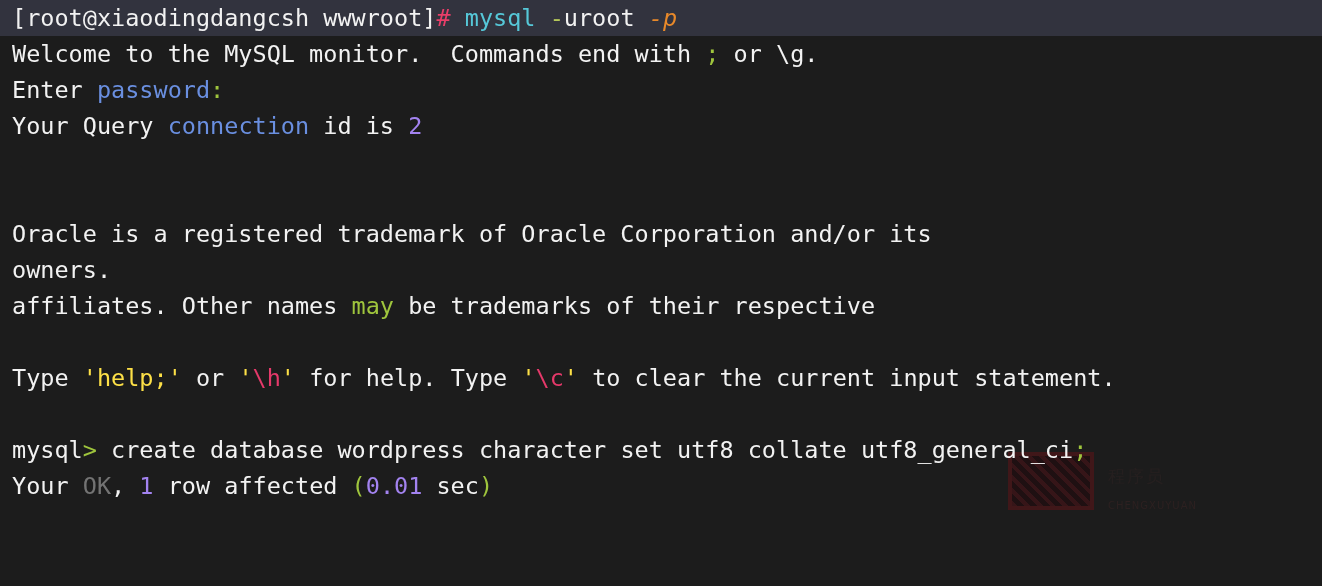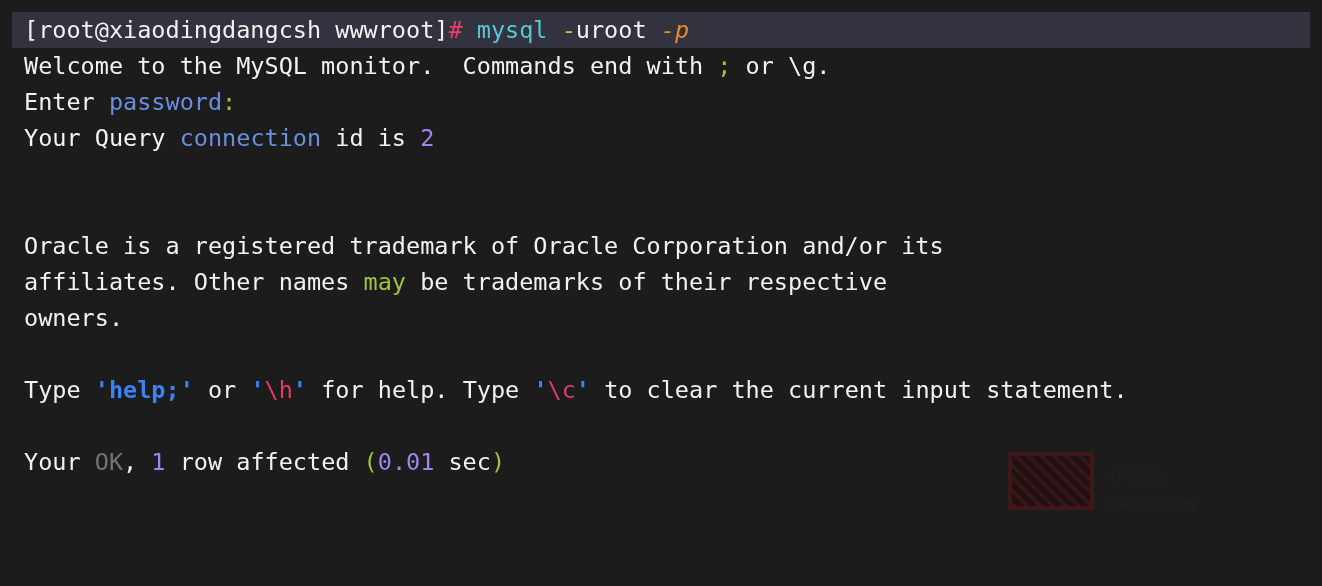--- a/index.html
+++ b/index.html
@@ -14,21 +14,21 @@
     background: #1c1c1c;
     overflow: hidden;
     font-family: "DejaVu Sans Mono", "Liberation Mono", monospace;
     font-size: 23.5px;
     line-height: 36px;
     letter-spacing: 0px;
   }
   .screen {
     position: relative;
     z-index: 2;
-    padding: 12px;
+    padding: 0;
   }
   .line {
     height: 36px;
     white-space: pre;
     padding-left: 12px;
     color: #f2f2f2;
   }
   .line.prompt-line {
     background: #32333e;
   }
@@ -36,21 +36,21 @@
 
   
   .c-white   { color: #f2f2f2; }
   .c-cyan    { color: #56c8d8; }
   .c-blue    { color: #6a8fe0; }
   .c-olive   { color: #9fc53d; }
   .c-brightgreen { color: #737373; }
   .c-purple  { color: #a383f0; }
   .c-pink    { color: #e83e69; }
   .c-crimson { color: #e5396a; }
-  .c-yellow  { color: #3b82f6; font-weight: bold; }
+  .c-yellow  { color: #fde047; }
   .c-orange  { color: #e8892a; font-style: italic; }
   .c-yellowgreen { color: #b5c75a; }
 
   
   #watermark {
     position: absolute;
     z-index: 1;
     left: 1008px;
     top: 452px;
     width: 244px;
@@ -113,27 +113,28 @@
     <div class="line"><span class="c-white">Your Query </span><span class="c-blue">connection</span><span class="c-white"> id is </span><span class="c-purple">2</span></div>
 
 
     <div class="line blank">&nbsp;</div>
 
 
     <div class="line blank">&nbsp;</div>
 
     <div class="line"><span class="c-white">Oracle is a registered trademark of Oracle Corporation and/or its</span></div>
 
+    <div class="line"><span class="c-white">owners.</span></div>
+
     <div class="line"><span class="c-white">affiliates. Other names </span><span class="c-olive">may</span><span class="c-white"> be trademarks of their respective</span></div>
-
-    <div class="line"><span class="c-white">owners.</span></div>
 
     <div class="line blank">&nbsp;</div>
 
     <div class="line"><span class="c-white">Type </span><span class="c-yellow">'help;'</span><span class="c-white"> or </span><span class="c-yellow">'</span><span class="c-crimson">\h</span><span class="c-yellow">'</span><span class="c-white"> for help. Type </span><span class="c-yellow">'</span><span class="c-crimson">\c</span><span class="c-yellow">'</span><span class="c-white"> to clear the current input statement.</span></div>
 
     <div class="line blank">&nbsp;</div>
 
+    <div class="line"><span class="c-white">mysql</span><span class="c-olive">&gt;</span><span class="c-white"> create database wordpress character set utf8 collate utf8_general_ci</span><span class="c-olive">;</span></div>
 
     <div class="line"><span class="c-white">Your </span><span class="c-brightgreen">OK</span><span class="c-white">, </span><span class="c-purple">1</span><span class="c-white"> row affected </span><span class="c-olive">(</span><span class="c-purple">0.01</span><span class="c-white"> sec</span><span class="c-olive">)</span></div>
 
   </div>
 </div>
 
 </body></html>

